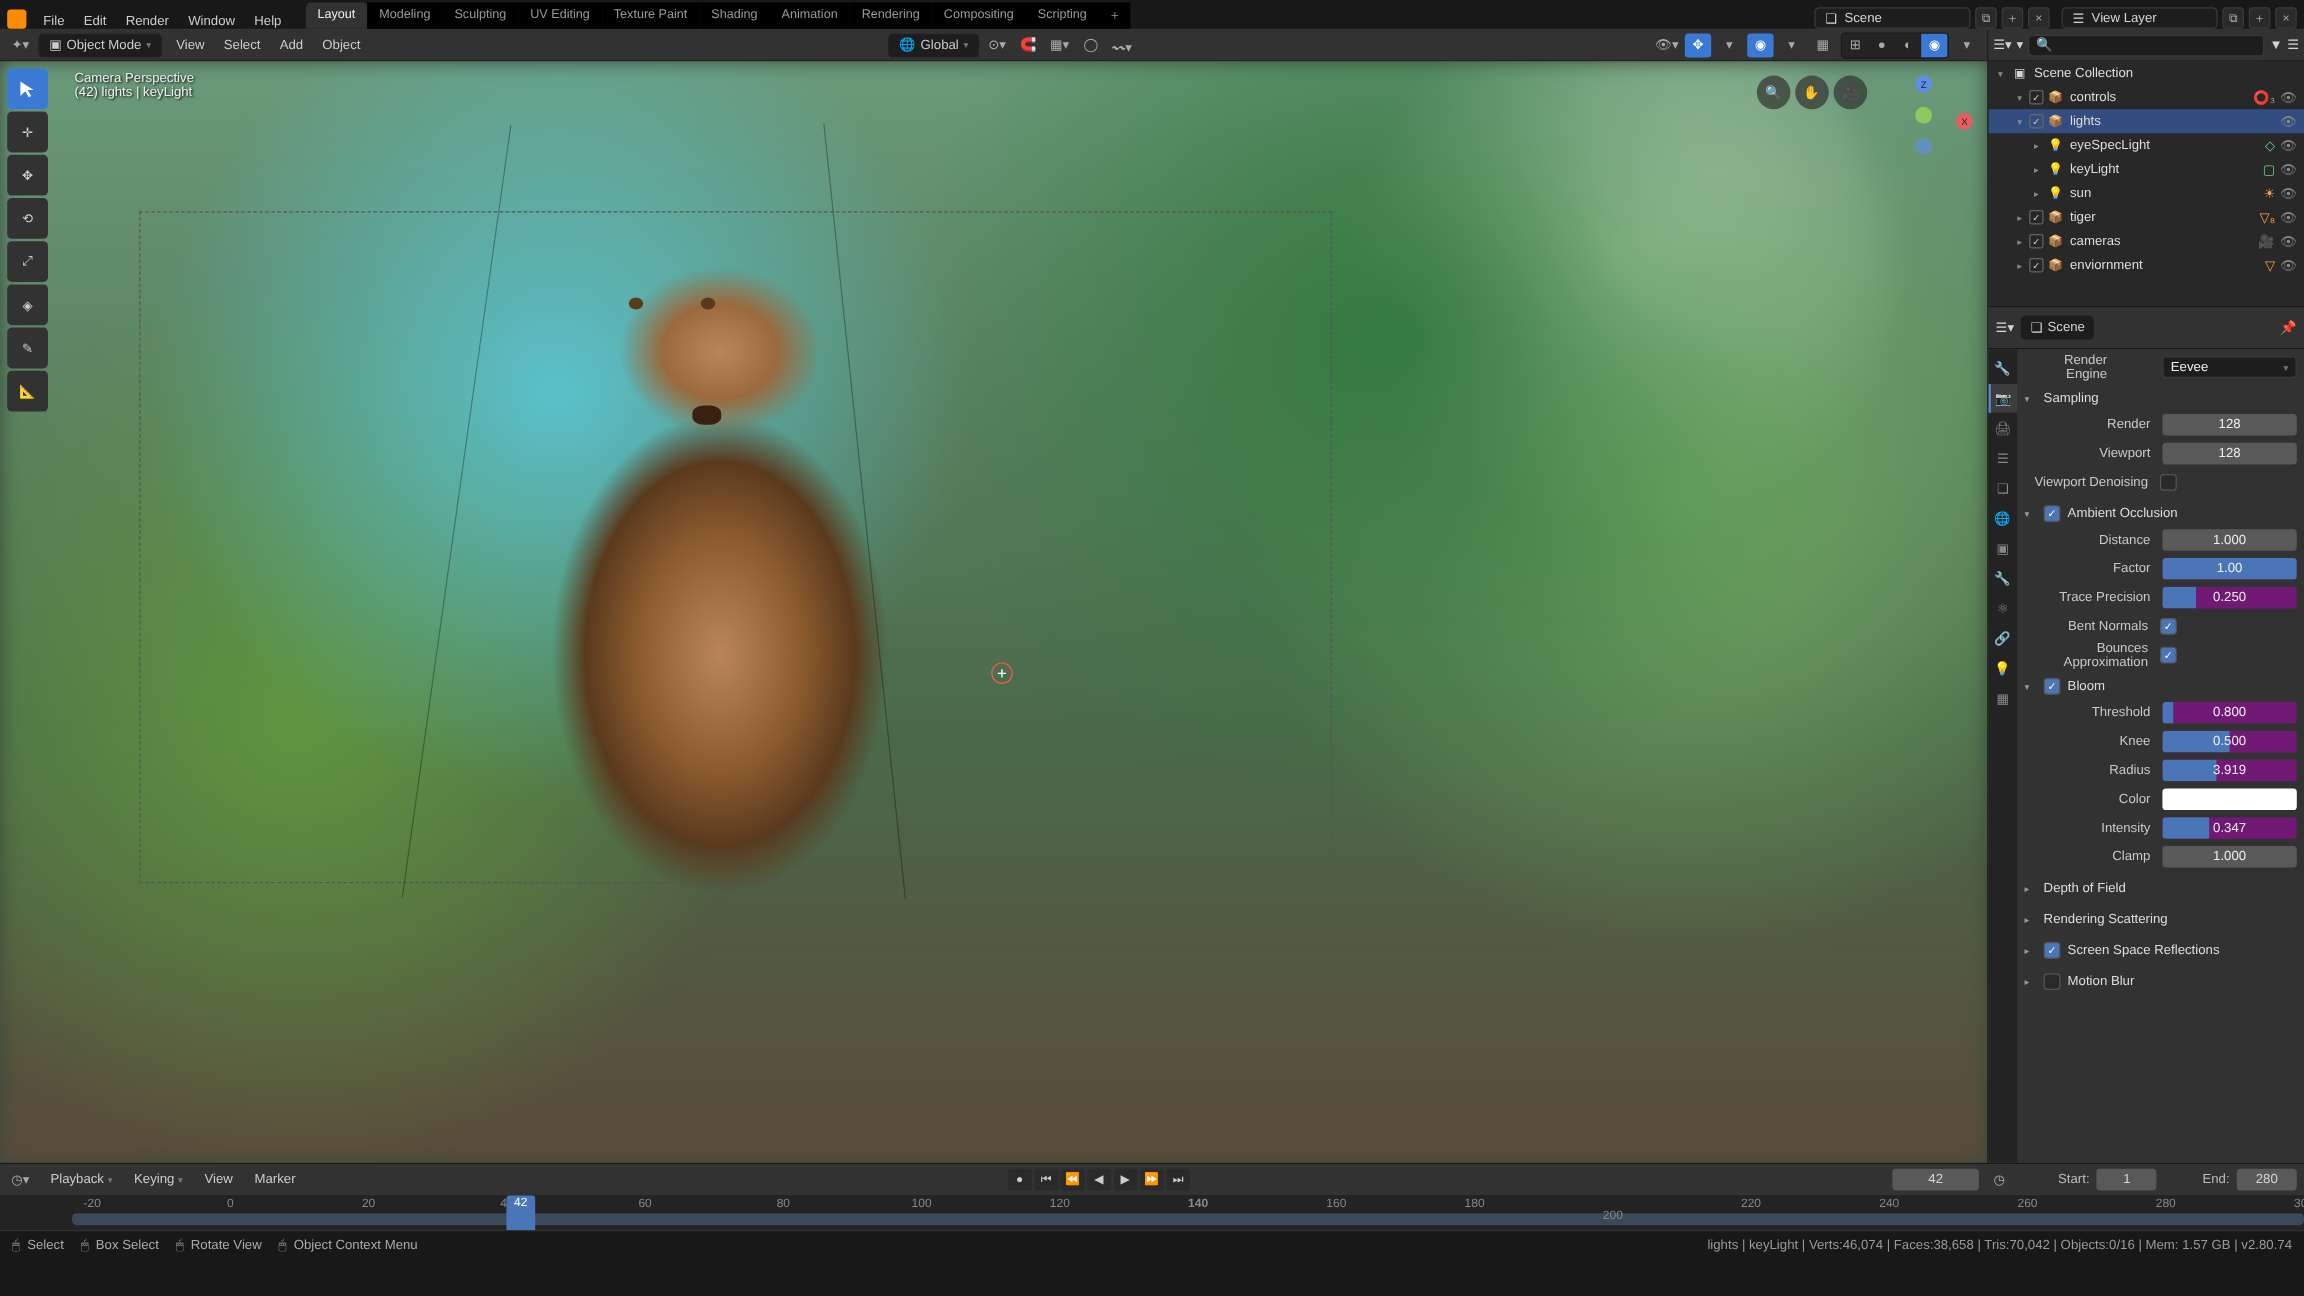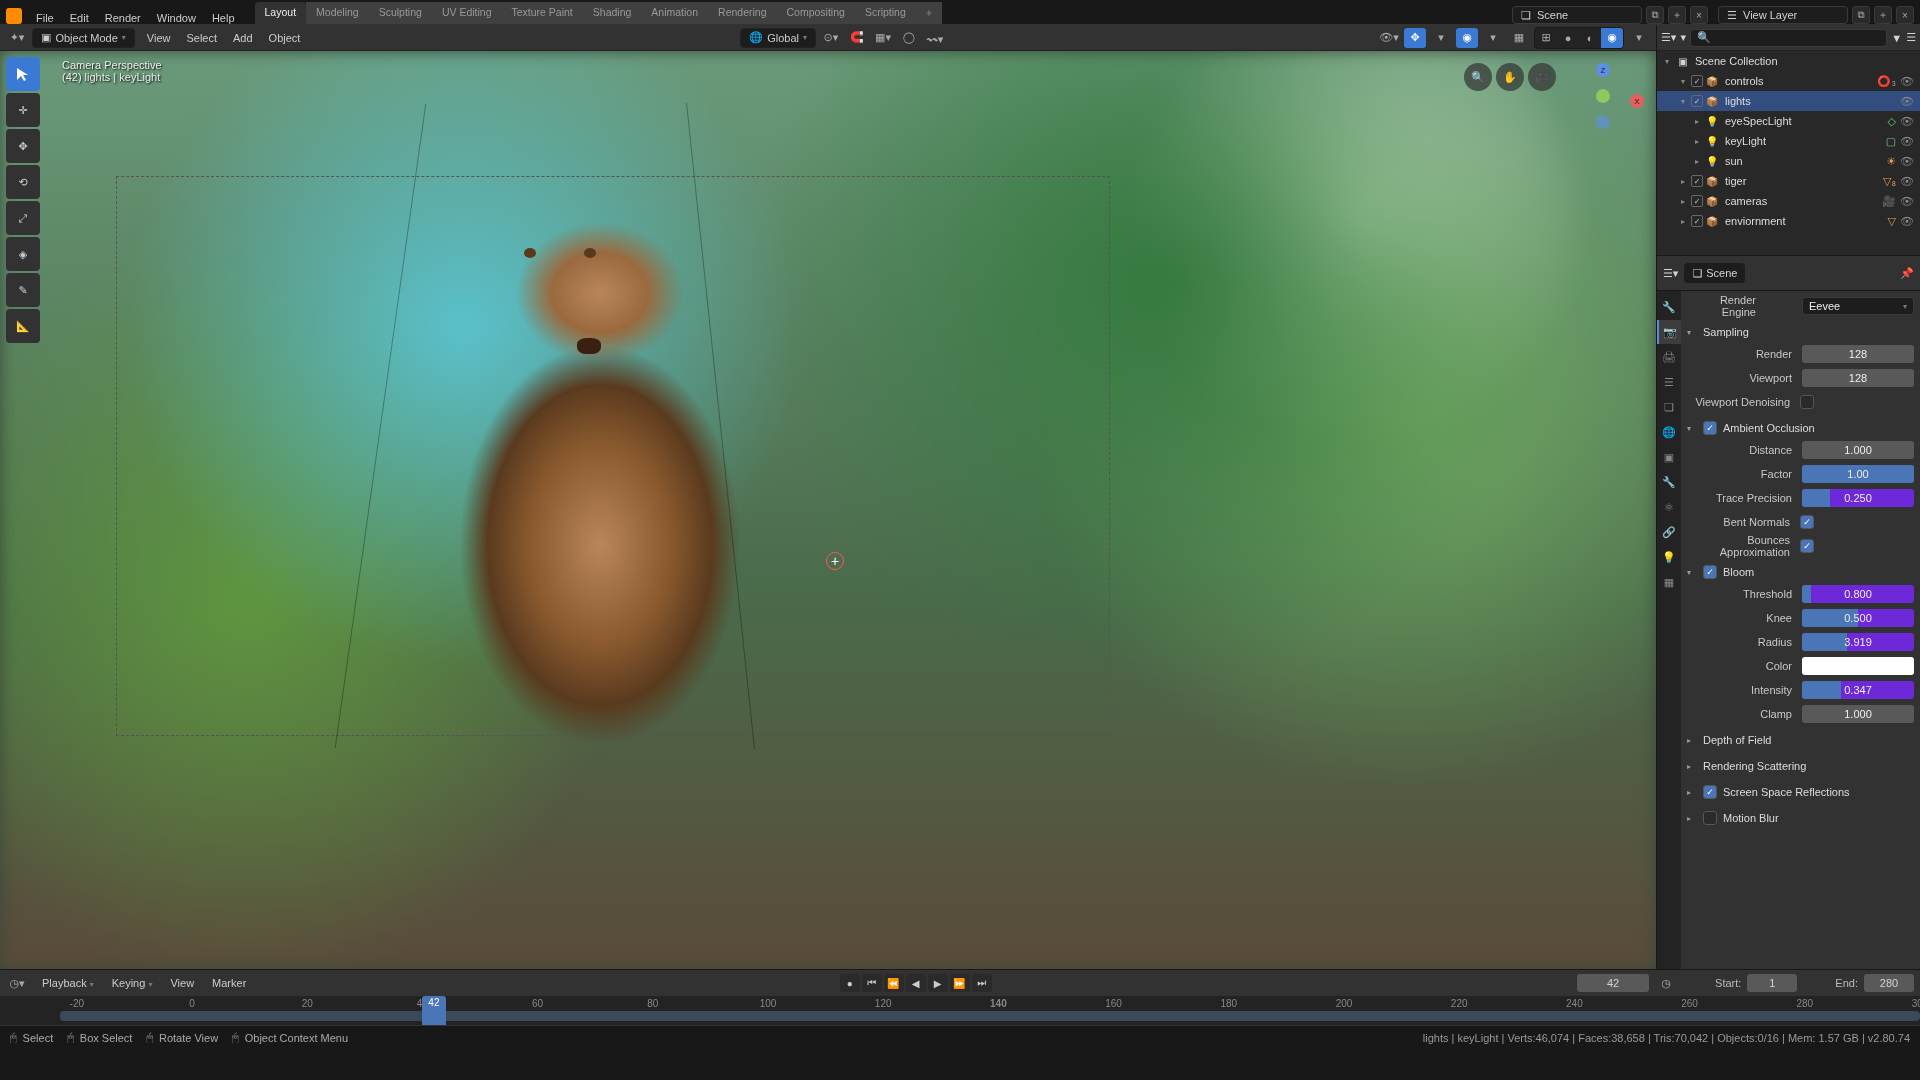--- a/index.html
+++ b/index.html
@@ -2,21 +2,21 @@
 <html><head>
 <meta charset="utf-8">
 <style>
 * { margin:0; padding:0; box-sizing:border-box; font-family:-apple-system,BlinkMacSystemFont,"Segoe UI",sans-serif; user-select:none; }
 body { background:#181818; color:#d4d4d4; font-size:11px; overflow:hidden; width:1920px; height:1080px; }
 .topbar { height:25px; background:#181818; display:flex; align-items:flex-end; gap:2px; padding:0 6px; border-bottom:1px solid #333; }
 .topbar .logo { width:16px; height:16px; background:#ff8c00; border-radius:3px; margin-right:4px; }
 .topbar .menu-item { padding:3px 8px; color:#ccc; font-size:11px; }
 .topbar .spacer { flex:1; }
 .topbar .ws-tabs { display:flex; background:#1a1a1a; border-radius:4px; margin-left:10px; }
-.topbar .ws-tab { padding:4px 10px; color:#999; font-size:10.5px; background:#404040; }
+.topbar .ws-tab { padding:4px 10px; color:#999; font-size:10.5px; background:#000000; }
 .topbar .ws-tab.active { background:#323232; color:#eee; border-radius:4px 4px 0 0; }
 .topbar .ws-tab.plus { padding:4px 8px; }
 .topbar .scene-field { display:flex; align-items:center; background:#1d1d1d; border:1px solid #3a3a3a; border-radius:4px; margin-left:8px; padding:1px 6px; height:18px; min-width:130px; }
 .topbar .scene-icon { width:14px; height:14px; margin-right:4px; display:flex; align-items:center; justify-content:center; }
 .topbar .sq-btn { width:18px; height:18px; background:#2a2a2a; border:1px solid #3a3a3a; border-radius:3px; display:flex; align-items:center; justify-content:center; margin-left:2px; font-size:10px; color:#aaa; }
 
 .header-row { height:26px; background:#323232; display:flex; align-items:center; padding:0 6px; gap:4px; }
 .header-row .dd { background:#1d1d1d; border:1px solid #222; border-radius:4px; padding:2px 8px; display:flex; align-items:center; gap:4px; font-size:11px; color:#ccc; height:20px; }
 .header-row .dd .caret { font-size:8px; color:#777; }
 .header-row .txt-btn { padding:3px 8px; color:#ccc; }
@@ -84,21 +84,21 @@
 
 .props { flex:1; display:flex; background:#323232; overflow:hidden; }
 .props-tabs { width:24px; background:#232323; display:flex; flex-direction:column; padding-top:4px; gap:1px; }
 .props-tab { width:24px; height:24px; display:flex; align-items:center; justify-content:center; color:#888; font-size:11px; }
 .props-tab.active { background:#3d3d3d; border-left:2px solid #5a8ad5; color:#ddd; }
 .props-body { flex:1; overflow-y:auto; padding:4px 6px 20px 6px; font-size:11px; }
 .prop-row { display:flex; align-items:center; height:22px; gap:6px; margin-bottom:2px; }
 .prop-row .label { flex:1; text-align:right; color:#c8c8c8; padding-right:4px; font-size:11px; }
 .prop-row .field { width:112px; height:18px; background:#595959; border-radius:3px; display:flex; align-items:center; justify-content:center; color:#eee; position:relative; overflow:hidden; font-size:11px; }
 .prop-row .field.num { background:#595959; }
-.prop-row .field.slider { background:#6d28d9; }
+.prop-row .field.slider { background:#701a75; }
 .prop-row .field.slider .fill { position:absolute; left:0; top:0; bottom:0; background:#4a76b8; }
 .prop-row .field.slider span { position:relative; z-index:1; }
 .prop-row .field.dd { background:#1d1d1d; border:1px solid #3a3a3a; justify-content:flex-start; padding:0 6px;margin-left:36px; }
 .prop-row .field.color { background:#ffffff; }
 .prop-row .cb { width:14px; height:14px; border:1px solid #555; border-radius:3px; background:#2a2a2a; display:flex; align-items:center; justify-content:center; }
 .prop-row .cb.checked { background:#4a76b8; }
 .prop-row .cb.checked::after { content:"✓"; color:#fff; font-size:9px; }
 .panel-head { display:flex; align-items:center; gap:6px; height:22px; margin-top:4px; color:#ddd; }
 .panel-head .disc { font-size:8px; color:#999; width:10px; }
 .panel-head .cb { width:14px; height:14px; border:1px solid #555; border-radius:3px; background:#2a2a2a; display:flex; align-items:center; justify-content:center; }
@@ -541,21 +541,21 @@
       <span class="tick" style="left: 10%;">0</span>
       <span class="tick" style="left: 16%;">20</span>
       <span class="tick" style="left: 22%;">40</span>
       <span class="tick" style="left: 28%;">60</span>
       <span class="tick" style="left: 34%;">80</span>
       <span class="tick" style="left: 40%;">100</span>
       <span class="tick" style="left: 46%;">120</span>
       <span class="tick" style="left: 52%; font-weight: bold;">140</span>
       <span class="tick" style="left: 58%;">160</span>
       <span class="tick" style="left: 64%;">180</span>
-      <span class="tick" style="left: 70%;">200</span>
+      <span class="tick" style="left: 70%; margin-top: 10px;">200</span>
       <span class="tick" style="left: 76%;">220</span>
       <span class="tick" style="left: 82%;">240</span>
       <span class="tick" style="left: 88%;">260</span>
       <span class="tick" style="left: 94%;">280</span>
       <span class="tick" style="left: 100%;">300</span>
       <div class="playhead" style="left: 22.6%;">42</div>
     </div>
 </div>
 
 <div class="statusbar">

